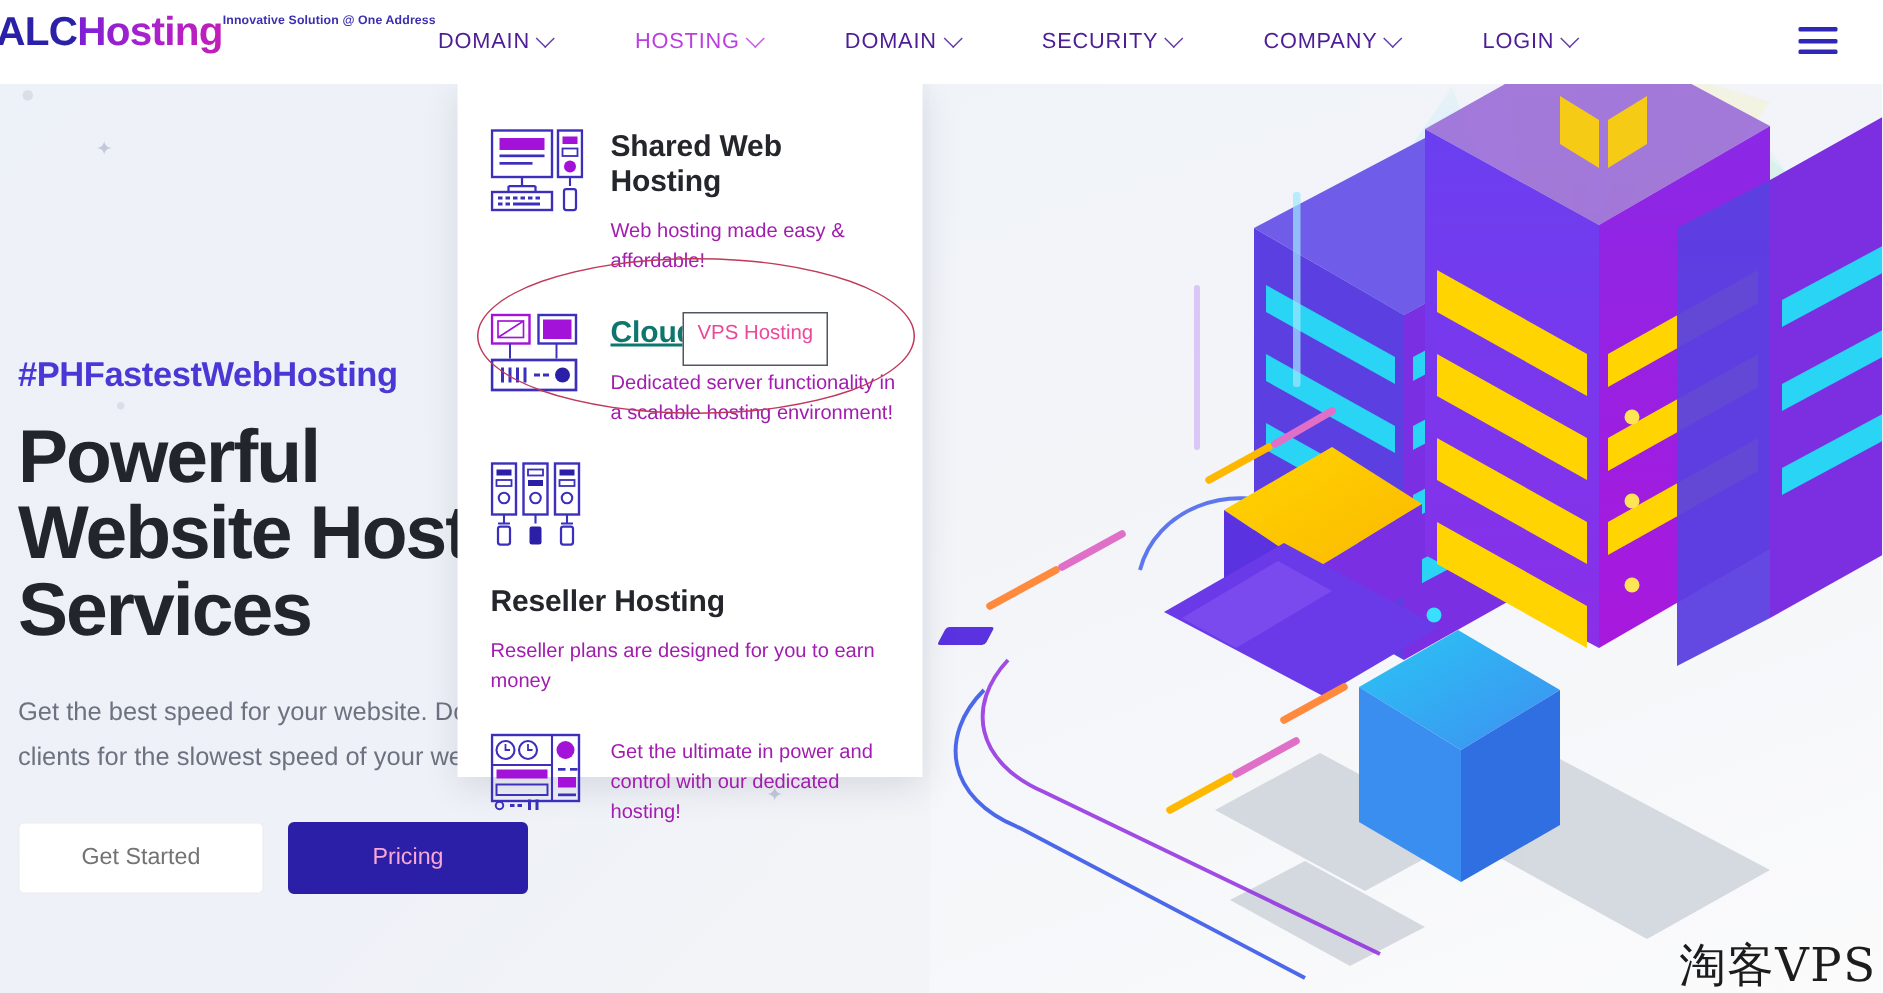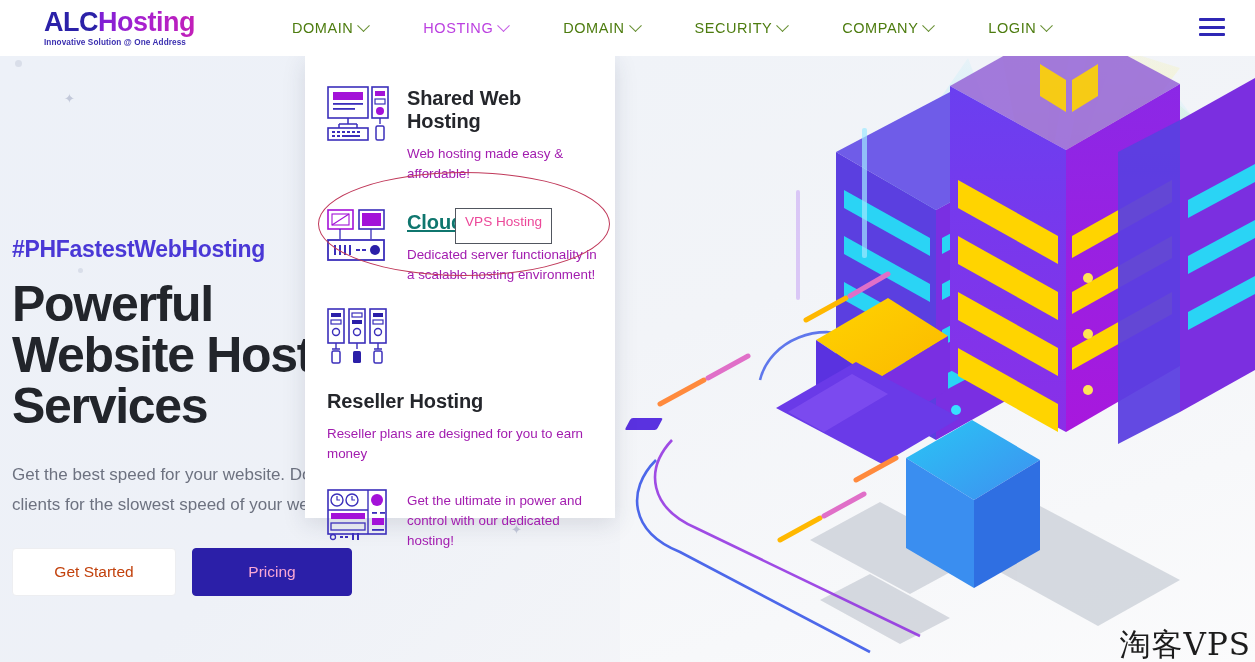--- a/index.html
+++ b/index.html
@@ -54,21 +54,21 @@
     width: 1255px; height: 56px;
     background: #ffffff;
     display: flex;
     align-items: center;
     z-index: 40;
   }
   .logo-wrap {
     position: absolute;
     left: 44px; top: 8px;
     width: 200px; height: 40px;
-    display: flex; flex-direction: column;
+    display: flex; flex-direction: row;
     justify-content: center;
   }
   .logo-main {
     font-size: 27px;
     font-weight: 700;
     letter-spacing: -0.5px;
     line-height: 1.02;
     white-space: nowrap;
   }
   .logo-alc { color: #2b21a8; }
@@ -94,21 +94,21 @@
     display: flex;
     align-items: center;
     gap: 0;
   }
   .nav-item {
     display: flex;
     align-items: center;
     gap: 6px;
     font-size: 14.5px;
     letter-spacing: 0.55px;
-    color: #4d7c0f;
+    color: #4c1d95;
     padding: 0 28px 0 0;
     margin-right: 27px;
     cursor: pointer;
     white-space: nowrap;
   }
   .nav-item:last-child { margin-right: 0; }
   .nav-item.active { color: #bb3fe0; }
   .caret {
     display:inline-block;
     width: 9px; height: 9px;
@@ -165,21 +165,21 @@
   .btn {
     font-size: 15.5px;
     border-radius: 4px;
     display: flex; align-items: center; justify-content: center;
     cursor: pointer;
     height: 48px;
   }
   .btn-ghost {
     width: 164px;
     background: #ffffff;
-    color: #c2410c;
+    color: #737373;
     border: 1px solid #edeef1;
   }
   .btn-primary {
     width: 160px;
     background: #2b1fa8;
     color: #f9a8d4;
     border: 1px solid #2b1fa8;
   }
 
   

